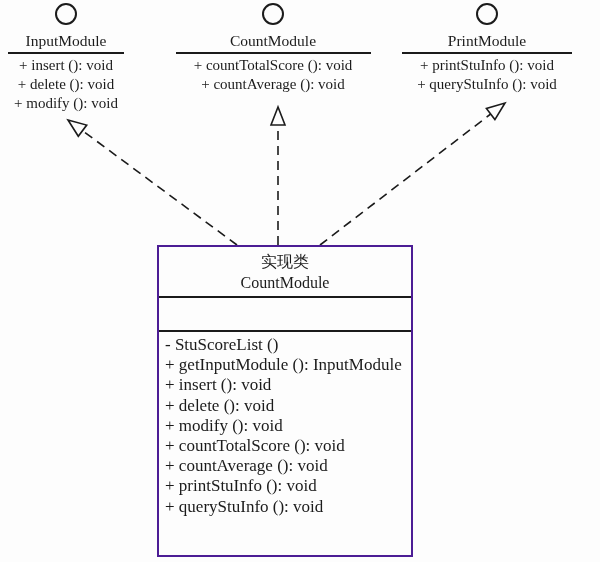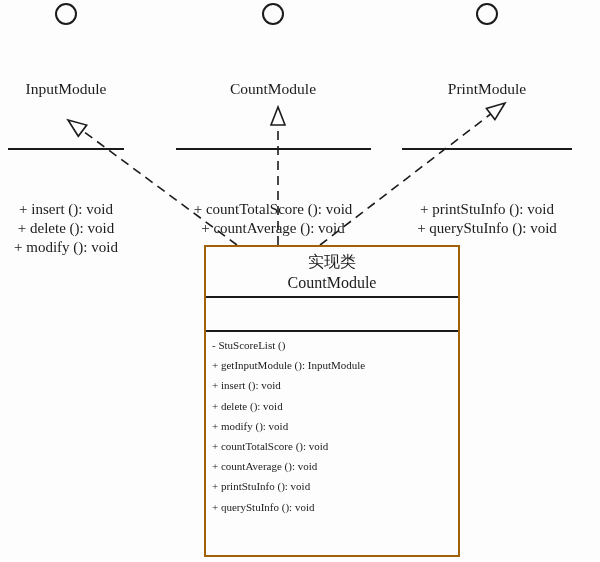--- a/index.html
+++ b/index.html
@@ -17,21 +17,20 @@
     overflow: hidden;
   }
 
   
   .iface {
     position: absolute;
     top: 0;
     display: flex;
     flex-direction: column;
     align-items: center;
-    gap: 48px;
   }
   .iface-1 { left: 0;   width: 132px; }
   .iface-2 { left: 173px; width: 200px; }
   .iface-3 { left: 392px; width: 190px; }
 
   .lollipop {
     width: 22px;
     height: 22px;
     margin-top: 3px;
     border: 2px solid #1b1b1b;
@@ -64,26 +63,25 @@
     white-space: nowrap;
   }
 
   
   .classbox {
     position: absolute;
     left: 157px;
     top: 245px;
     width: 256px;
     height: 312px;
-    border: 2px solid #a16207;
+    border: 2px solid #4c1d95;
     box-sizing: border-box;
     background: #fdfdfd;
     display: flex;
     flex-direction: column;
-    margin-left: 47px;
   }
   .cb-header {
     height: 49px;
     border-bottom: 2px solid #1b1b1b;
     display: flex;
     flex-direction: column;
     align-items: center;
     justify-content: center;
     text-align: center;
   }
@@ -97,21 +95,21 @@
   }
   .cb-attrs {
     height: 32px;
     border-bottom: 2px solid #1b1b1b;
   }
   .cb-methods {
     flex: 1;
     padding: 3px 2px 0 6px;
   }
   .cb-methods .m {
-    font-size: 11px;
+    font-size: 17px;
     line-height: 20.2px;
     white-space: nowrap;
   }
 
   
   .arrows {
     position: absolute;
     left: 0;
     top: 0;
     width: 600px;

